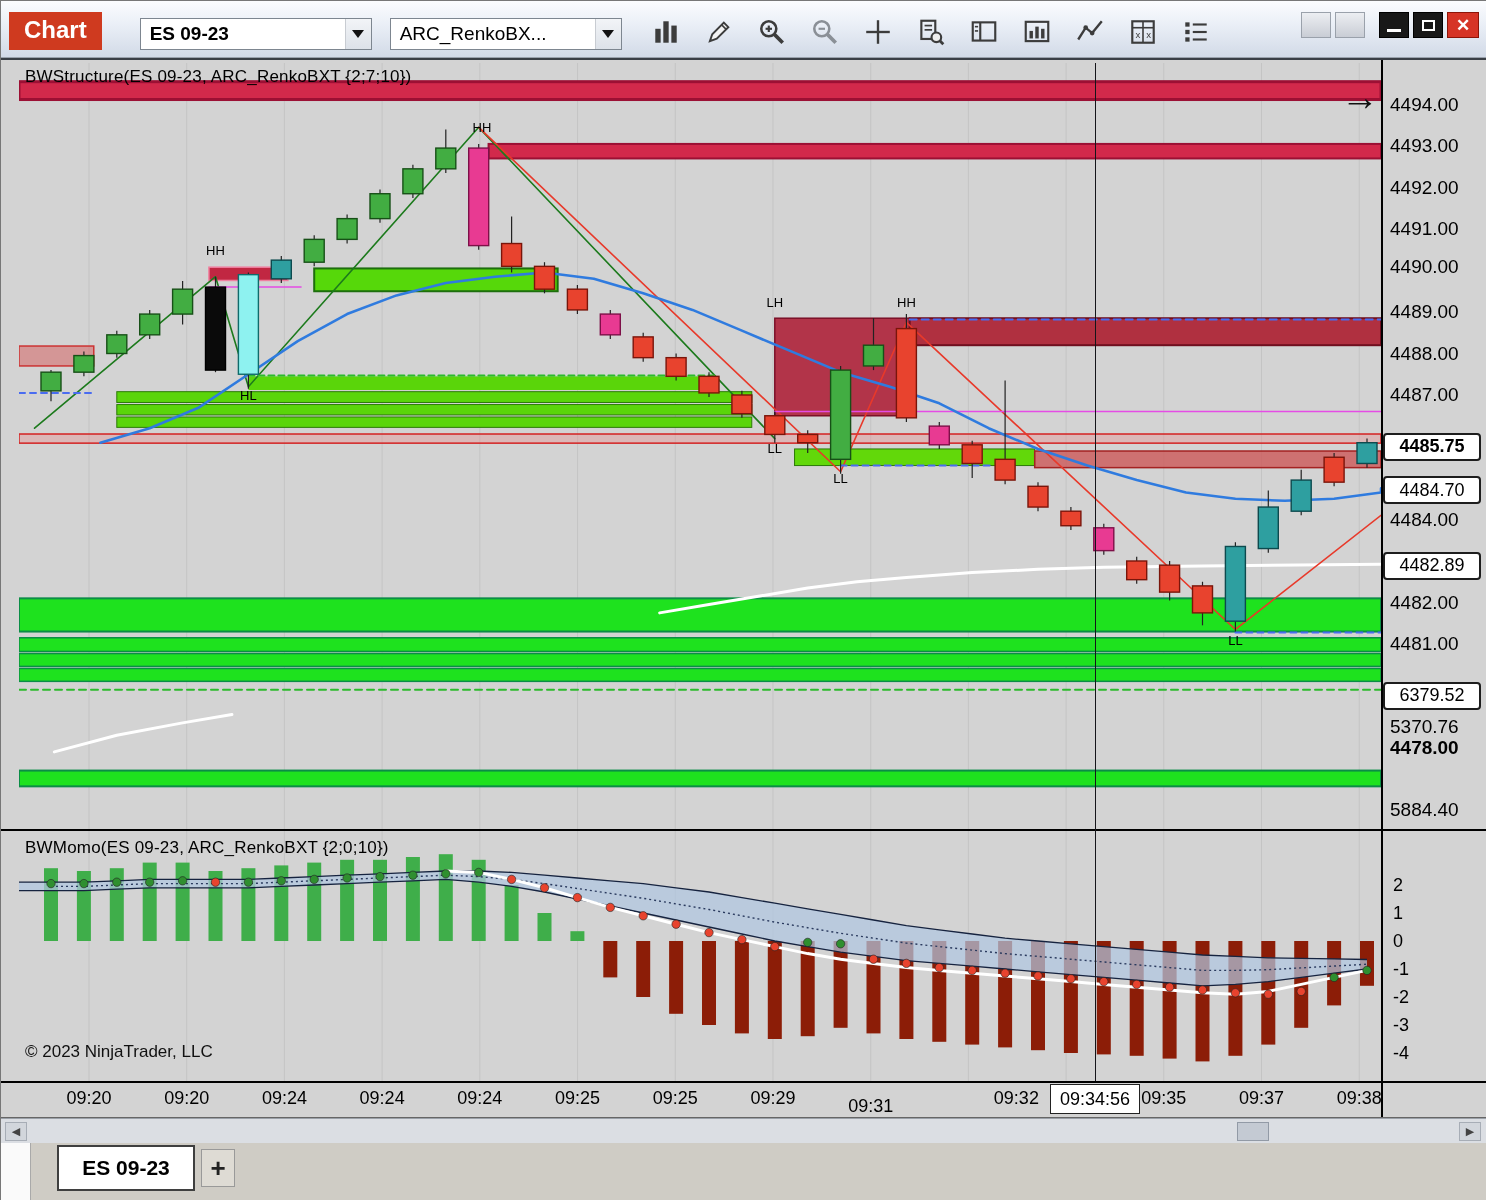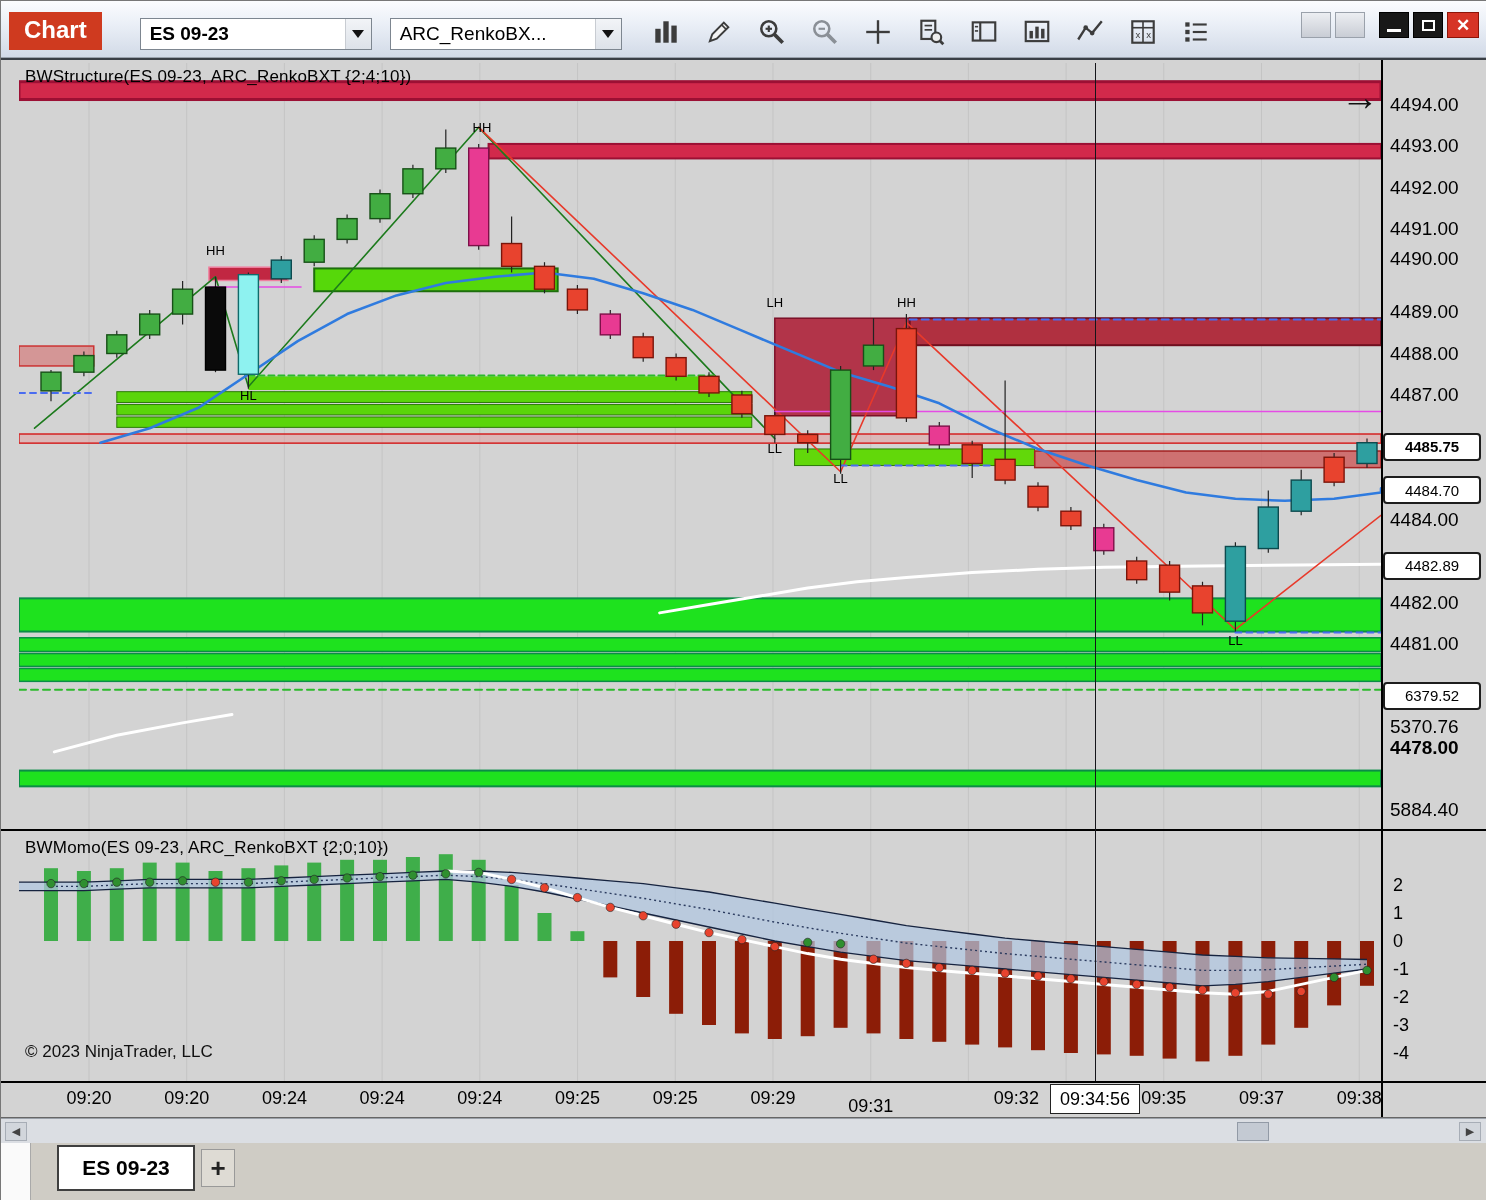--- a/index.html
+++ b/index.html
@@ -45,21 +45,21 @@
   #copyright{position:absolute;left:24px;top:1041px;font-size:17px;color:#111;z-index:6}
 
   
   #crosshair-v{position:absolute;left:1094px;top:62px;width:1px;height:1018px;background:#15151a;z-index:7}
   #crosshair-timebox{position:absolute;left:1049px;top:1083px;width:90px;height:30px;background:#fff;border:1px solid #222;
      display:flex;align-items:center;justify-content:center;font-size:18px;z-index:9}
 
   
   .tick{position:absolute;left:1389px;font-size:19px;color:#000;z-index:5;white-space:nowrap}
   .badge{position:absolute;left:1382px;width:98px;height:28px;background:#fff;border:2px solid #1d1d1d;border-radius:4px;
-     display:flex;align-items:center;justify-content:center;font-size:15px;z-index:8}
+     display:flex;align-items:center;justify-content:center;font-size:18px;z-index:8}
   .badge.bold{font-weight:700}
   .mtick{position:absolute;left:1392px;font-size:18px;color:#000;z-index:5}
 
   
   #time-axis{position:absolute;left:0;top:1082px;width:1380px;height:34px;z-index:5}
   .tlabel{position:absolute;top:5px;transform:translateX(-50%);font-size:18px;color:#000;white-space:nowrap}
 
   
   #hscroll{position:absolute;left:0;top:1117px;width:1486px;height:25px;background:#dbdee3;border-top:1px solid #9aa0a8;z-index:5}
   .sarrow{position:absolute;top:3px;width:22px;height:19px;display:flex;align-items:center;justify-content:center;background:#d2d6dc;border:1px solid #a7adb6;color:#444;font-size:11px}
@@ -453,39 +453,39 @@
         <circle cx="1150.6" cy="156.2" r="4.2" fill="#e8432e" stroke="#222" stroke-width="0.6"></circle>
         <circle cx="1183.5" cy="159" r="4.2" fill="#e8432e" stroke="#222" stroke-width="0.6"></circle>
         <circle cx="1216.3999999999999" cy="161.8" r="4.2" fill="#e8432e" stroke="#222" stroke-width="0.6"></circle>
         <circle cx="1249.3" cy="163.2" r="4.2" fill="#e8432e" stroke="#222" stroke-width="0.6"></circle>
         <circle cx="1282.2" cy="160.4" r="4.2" fill="#e8432e" stroke="#222" stroke-width="0.6"></circle>
         <circle cx="1315.1" cy="146.4" r="4.2" fill="#2f8f2f" stroke="#222" stroke-width="0.6"></circle>
         <circle cx="1348" cy="139.4" r="4.2" fill="#2f8f2f" stroke="#222" stroke-width="0.6"></circle>
       </g>
     </svg>
 
-  <div class="pane-label" id="lbl-structure">BWStructure(ES 09-23, ARC_RenkoBXT {2;4;10})</div>
+  <div class="pane-label" id="lbl-structure">BWStructure(ES 09-23, ARC_RenkoBXT {2;7;10})</div>
   <div class="pane-label" id="lbl-momo">BWMomo(ES 09-23, ARC_RenkoBXT {2;0;10})</div>
   <div id="copyright">© 2023 NinjaTrader, LLC</div>
 
   <div class="sep" id="sep-top"></div>
   <div class="sep" id="sep-mid"></div>
   <div class="sep" id="sep-axis"></div>
   <div class="sep" id="sep-time"></div>
   <div class="sep" id="vline-axis"></div>
 
   <div id="crosshair-v"></div>
   <div id="crosshair-timebox">09:34:56</div>
 
   <div id="price-axis">
       <div class="tick" style="top: 92.5px;">4494.00</div>
       <div class="tick" style="top: 134px;">4493.00</div>
       <div class="tick" style="top: 175.5px;">4492.00</div>
       <div class="tick" style="top: 217px;">4491.00</div>
-      <div class="tick" style="top: 247px;">4490.00</div>
+      <div class="tick" style="top: 255px;">4490.00</div>
       <div class="tick" style="top: 300px;">4489.00</div>
       <div class="tick" style="top: 341.5px;">4488.00</div>
       <div class="tick" style="top: 383px;">4487.00</div>
       <div class="tick" style="top: 507.5px;">4484.00</div>
       <div class="tick" style="top: 590.5px;">4482.00</div>
       <div class="tick" style="top: 632px;">4481.00</div>
       <div class="tick" style="top: 715px;">5370.76</div>
       <div class="tick" style="top: 736px; font-weight: bold;">4478.00</div>
       <div class="tick" style="top: 798px;">5884.40</div>
       <div class="badge bold" style="top: 431.875px;">4485.75</div>

